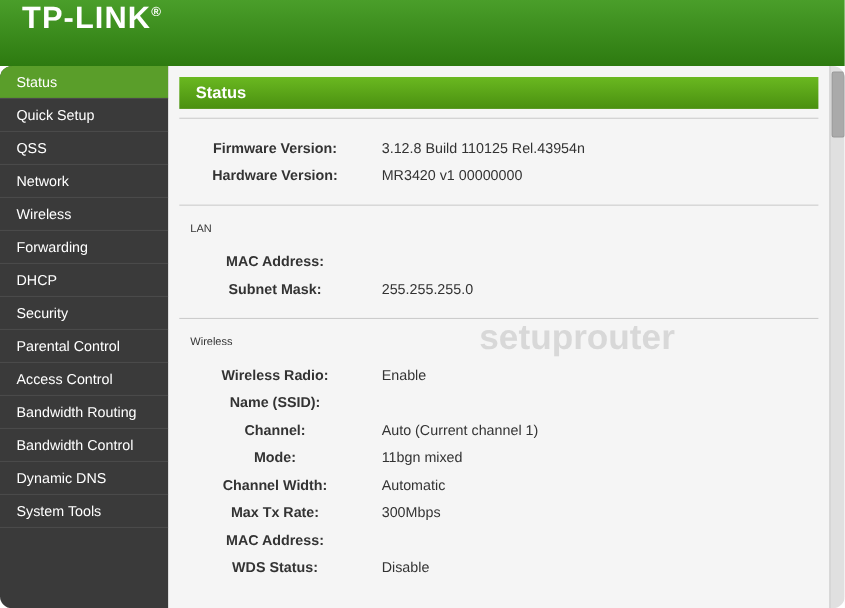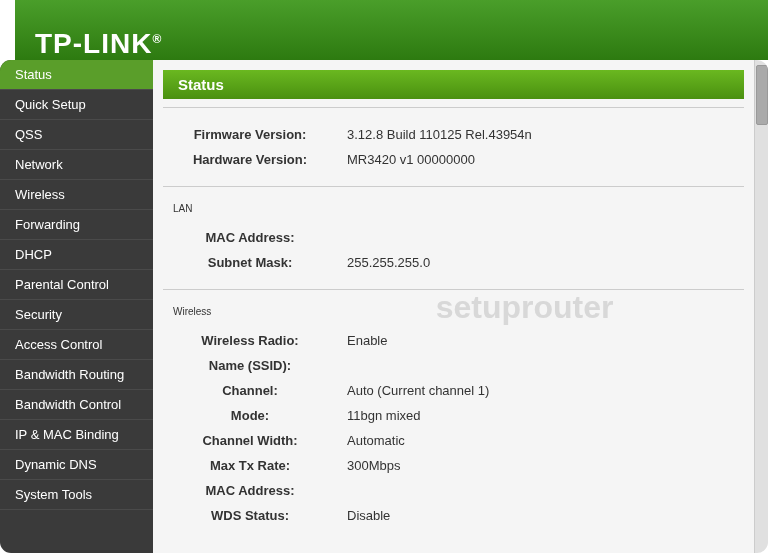--- a/index.html
+++ b/index.html
@@ -3,24 +3,23 @@
   <meta charset="utf-8">
   <style>
     * { margin: 0; padding: 0; box-sizing: border-box; }
     body { font-family: Arial, sans-serif; font-size: 13px; background: #fff; width: 768px; height: 553px; overflow: hidden; display: flex; flex-direction: column; }
 
     
     #header {
       background: linear-gradient(to bottom, #4a9e2a, #2d7a10);
       height: 60px;
       display: flex;
-      align-items: flex-end;
+      align-items: flex-start;
       padding: 0 20px;
       flex-shrink: 0;
-      margin-left: 15px;
     }
     #logo-text {
       color: white;
       font-size: 28px;
       font-weight: bold;
       letter-spacing: 1px;
     }
 
     
     #main {
@@ -149,26 +148,25 @@
 <div id="main">
 
   <div id="sidebar">
       <div class="sidebar-item active">Status</div>
       <div class="sidebar-item">Quick Setup</div>
       <div class="sidebar-item">QSS</div>
       <div class="sidebar-item">Network</div>
       <div class="sidebar-item">Wireless</div>
       <div class="sidebar-item">Forwarding</div>
       <div class="sidebar-item">DHCP</div>
+      <div class="sidebar-item">Security</div>
       <div class="sidebar-item">Parental Control</div>
-      <div class="sidebar-item">Security</div>
       <div class="sidebar-item">Access Control</div>
       <div class="sidebar-item">Bandwidth Routing</div>
       <div class="sidebar-item">Bandwidth Control</div>
-      <div class="sidebar-item">IP &amp; MAC Binding</div>
       <div class="sidebar-item">Dynamic DNS</div>
       <div class="sidebar-item">System Tools</div>
     </div>
 
   <div id="content-wrapper">
     <div id="content" style="position:relative;">
 
       <div id="watermark">setuprouter</div>
 
       <div id="status-bar">Status</div>

